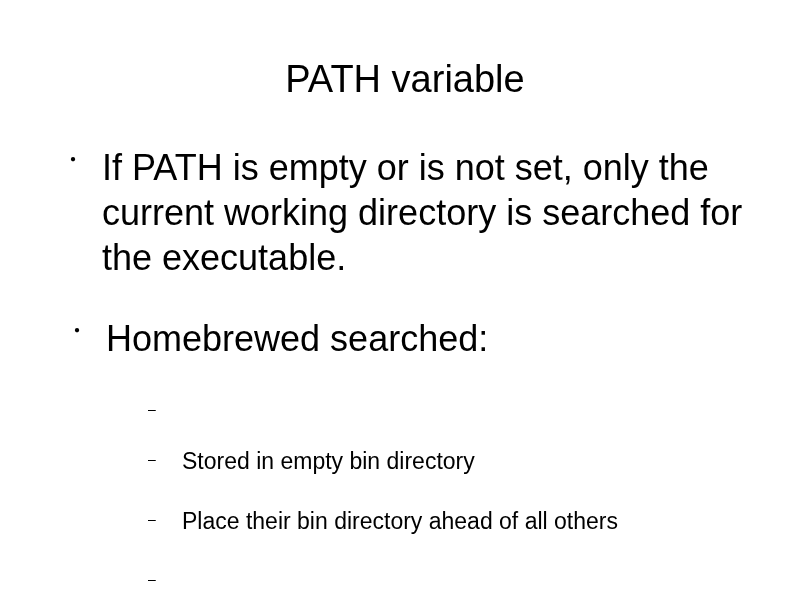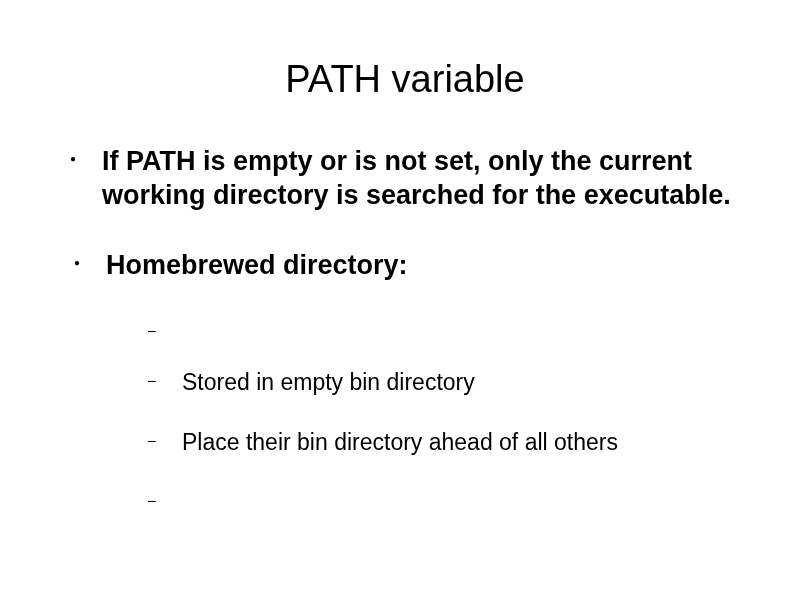--- a/index.html
+++ b/index.html
@@ -32,23 +32,22 @@
       margin-bottom: 28px;
     }
     .bullet-marker {
       font-size: 10px;
       margin-right: 20px;
       margin-top: 12px;
       width: 8px;
       flex-shrink: 0;
     }
     .bullet-text {
-      font-size: 27px;
+      font-size: 36px;
       line-height: 1.25;
-      font-weight: bold;
     }
     .sub-list {
       list-style: none;
       padding-left: 70px;
       margin-top: 20px;
     }
     .sub-item {
       display: flex;
       align-items: flex-start;
       margin-bottom: 22px;
@@ -71,21 +70,21 @@
 <h1 class="slide-title">PATH variable</h1>
 
 <ul class="bullet-list">
   <li class="bullet-item">
     <span class="bullet-marker">●</span>
     <span class="bullet-text">If PATH is empty or is not set, only the current working directory is searched for the executable.</span>
   </li>
   <li>
     <div class="bullet-item">
       <span class="bullet-marker">●</span>
-      <span class="bullet-text">Homebrewed directory:</span>
+      <span class="bullet-text">Homebrewed searched:</span>
     </div>
     <ul class="sub-list">
       <li class="sub-item">
         <span class="sub-marker">–</span>
       </li>
       <li class="sub-item">
         <span class="sub-marker">–</span>
         <span class="sub-text">Stored in empty bin directory</span>
       </li>
       <li class="sub-item">

